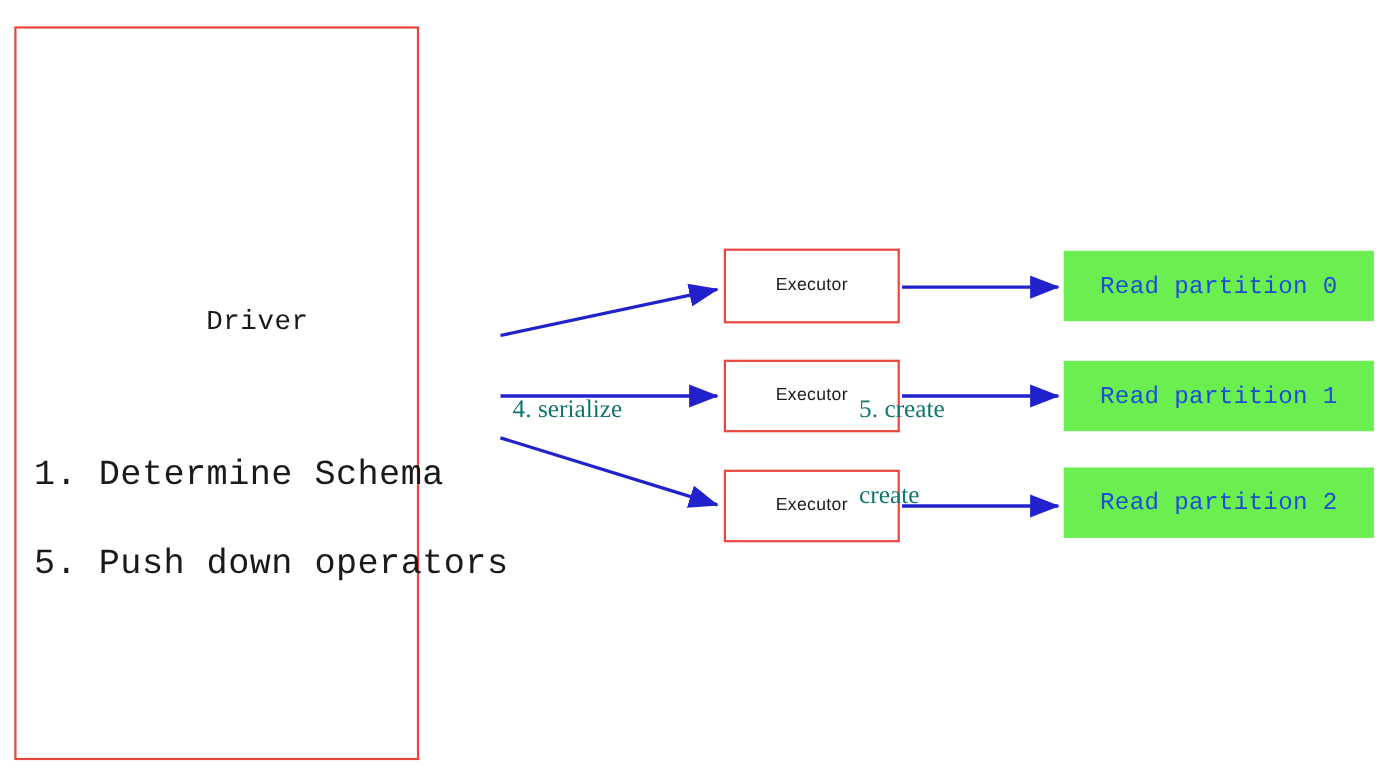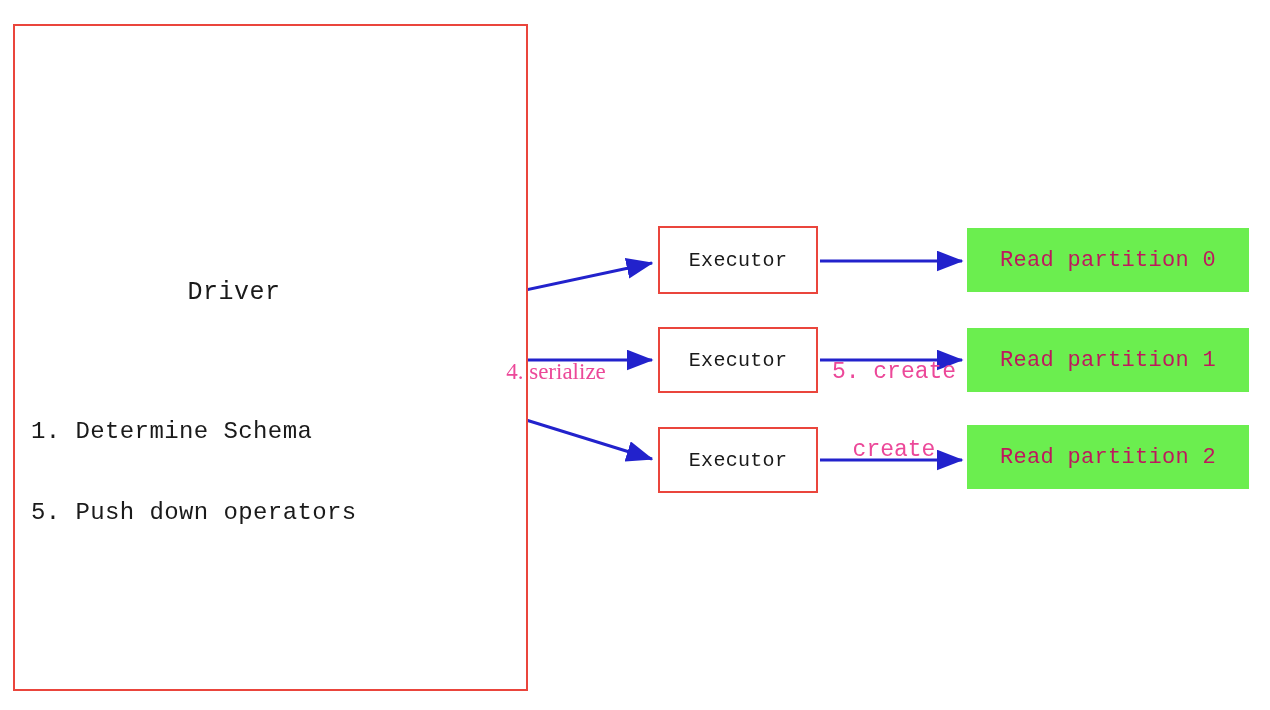--- a/index.html
+++ b/index.html
@@ -22,21 +22,21 @@
     width: 1270px;
     height: 710px;
     pointer-events: none;
   }
 
   
   .driver-box {
     position: absolute;
     left: 13px;
     top: 24px;
-    width: 515px;
+    width: 368px;
     height: 667px;
     border: 2px solid #ea453c;
     background: #ffffff;
     box-sizing: border-box;
   }
   .driver-title {
     position: absolute;
     left: 0;
     top: 252px;
     width: 438px;
@@ -46,43 +46,43 @@
     color: #1a1a1a;
     letter-spacing: 0.5px;
     white-space: pre;
   }
   .driver-steps {
     position: absolute;
     left: 16px;
     top: 338px;
     width: 420px;
     font-family: "Liberation Mono", "DejaVu Sans Mono", monospace;
-    font-size: 24px;
+    font-size: 32px;
     line-height: 27px;
     color: #1a1a1a;
     letter-spacing: 0.4px;
     white-space: pre;
   }
   .driver-steps div { white-space: pre; }
 
   
   .executor-box {
     position: absolute;
     width: 160px;
     height: 68px;
     border: 2px solid #ea453c;
     background: #ffffff;
     box-sizing: border-box;
     display: flex;
     align-items: center;
     justify-content: center;
   }
   .executor-box .label {
-    font-family: Liberation Mono, monospace;
-    font-size: 20px;
+    font-family: Liberation Sans, sans-serif;
+    font-size: 16px;
     color: #1a1a1a;
     letter-spacing: 0.3px;
     white-space: pre;
   }
   .exec-0 { left: 658px; top: 226px; }
   .exec-1 { left: 658px; top: 327px; height: 66px; }
   .exec-2 { left: 658px; top: 427px; height: 66px; }
 
   
   .partition-box {
@@ -92,40 +92,40 @@
     height: 64px;
     background: #6bee4f;
     display: flex;
     align-items: center;
     justify-content: center;
     box-sizing: border-box;
   }
   .partition-box .label {
     font-family: "Liberation Mono", "DejaVu Sans Mono", monospace;
     font-size: 22px;
-    color: #be185d;
+    color: #1d4ed8;
     letter-spacing: 0.3px;
     white-space: pre;
   }
   .part-0 { top: 228px; }
   .part-1 { top: 328px; }
   .part-2 { top: 425px; }
 
   
   .edge-label {
     position: absolute;
     font-family: "Liberation Serif", "DejaVu Serif", serif;
     font-size: 23px;
     line-height: 26px;
-    color: #ec4899;
-    text-align: center;
+    color: #0f766e;
+    text-align: left;
     white-space: pre;
   }
   .label-serialize { left: 466px; top: 307px; width: 180px; }
-  .label-create    { left: 820px; top: 307px; width: 148px; font-family: Liberation Mono, monospace; }
+  .label-create    { left: 781px; top: 307px; width: 148px; }
 </style>
 </head>
 <body>
 
 <div id="canvas">
 
   <svg class="arrow-layer" viewBox="0 0 1270 710">
     <defs>
       <marker id="head" markerWidth="9" markerHeight="7" refX="8.5" refY="3.5" orient="auto" markerUnits="strokeWidth">
         <polygon points="0 0, 9 3.5, 0 7" fill="#2222cc"></polygon>

